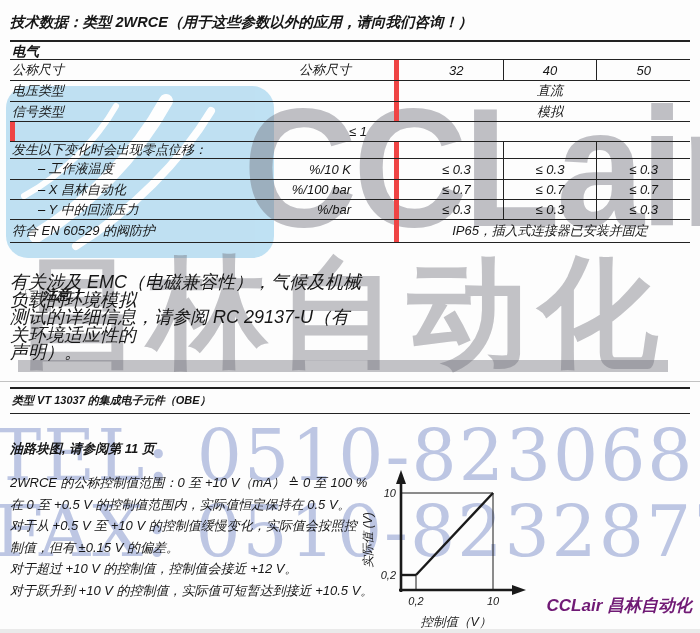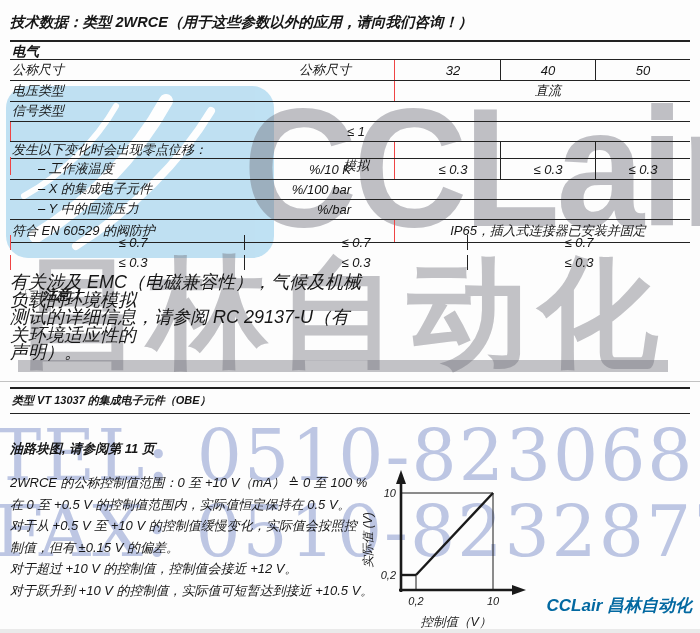--- a/index.html
+++ b/index.html
@@ -20,42 +20,42 @@
   .content{position:absolute;inset:0;z-index:1;font-style:italic;}
   .abs{position:absolute;}
   .doc-title{top:13px;left:10px;font-size:14.5px;font-weight:bold;}
   .title-rule{top:40px;left:10px;right:10px;height:2px;background:#222;}
   .section-label{top:43px;left:12px;font-size:13.5px;font-weight:bold;}
   
   .etable{top:59px;left:10px;width:680px;border-top:1.3px solid #222;border-bottom:1.5px solid #222;
           font-size:13px;box-sizing:border-box;}
   .trow{display:flex;border-bottom:1px solid #222;box-sizing:border-box;gap:37px;}
   .trow:last-child{border-bottom:none;}
-  .h21{height:21px;}.h20{height:20px;flex-direction:column;}.h17{height:17px;}.h22{height:22px;}
+  .h21{height:21px;}.h20{height:20px;}.h17{height:17px;}.h22{height:22px;}
   .tlabel{width:347px;display:flex;justify-content:space-between;align-items:center;
           padding:0 6px 0 2px;box-sizing:border-box;}
   .indent .lab{padding-left:26px;}
-  .tvals{flex:1;display:flex;border-left:1px solid #ef4444;padding-left:11px;}
+  .tvals{flex:1;display:flex;border-left:5px solid #ef4444;padding-left:11px;}
   .tcell{flex:1;display:flex;align-items:center;justify-content:center;border-left:1px solid #222;}
   .tcell:first-child{border-left:none;}
   .tspan{flex:1;display:flex;align-items:center;justify-content:center;}
   
   .note-head{top:251px;left:24px;font-size:13.5px;font-weight:bold;margin-top:32px;}
   .note-icon{font-size:17px;font-weight:normal;margin-right:4px;}
   .note-body{top:274px;left:10px;width:352px;font-size:18px;line-height:17.5px;}
   
   .gray-rule{top:381px;left:0;width:700px;height:1px;background:#c2c2c2;}
   .obe-header{top:387px;left:10px;right:10px;border-top:2px solid #222;border-bottom:1.5px solid #222;
               padding:4px 0 5px 2px;font-size:11px;font-weight:bold;}
   .obe-sub{top:440px;left:10px;font-size:13px;font-weight:bold;}
   .obe-paras{top:474px;left:10px;width:378px;font-size:13px;}
   .obe-line{height:21.5px;white-space:nowrap;}
   .chart{left:356px;top:468px;}
   .chart text{font-family:"Liberation Sans","DejaVu Sans",sans-serif;fill:#1a1a1a;}
-  .footer-brand{top:594px;right:8px;font-size:17px;font-weight:bold;color:#0369a1;}
+  .footer-brand{top:594px;right:8px;font-size:17px;font-weight:bold;color:#701a75;}
   .bottom-strip{bottom:0;left:0;width:700px;height:4px;background:#eaeaea;}
 </style>
 </head>
 <body>
 
 <div class="page">
 
   <div class="wm wm-logo">
     <svg width="268" height="172" viewBox="0 0 268 172">
       <path d="M30,150 C80,120 130,70 160,15" stroke="#ffffff" stroke-width="14" fill="none" stroke-linecap="round"></path>
@@ -133,21 +133,21 @@
         </div>
         <div class="tvals">
           <div class="tcell">≤ 0.3</div>
           <div class="tcell">≤ 0.3</div>
           <div class="tcell">≤ 0.3</div>
         </div>
       </div>
 
       <div class="trow h20 indent">
         <div class="tlabel">
-          <span class="lab">– X 的集成电子元件</span>
+          <span class="lab">– X 昌林自动化</span>
           <span class="unit">%/100 bar</span>
         </div>
         <div class="tvals">
           <div class="tcell">≤ 0.7</div>
           <div class="tcell">≤ 0.7</div>
           <div class="tcell">≤ 0.7</div>
         </div>
       </div>
 
       <div class="trow h20 indent">

